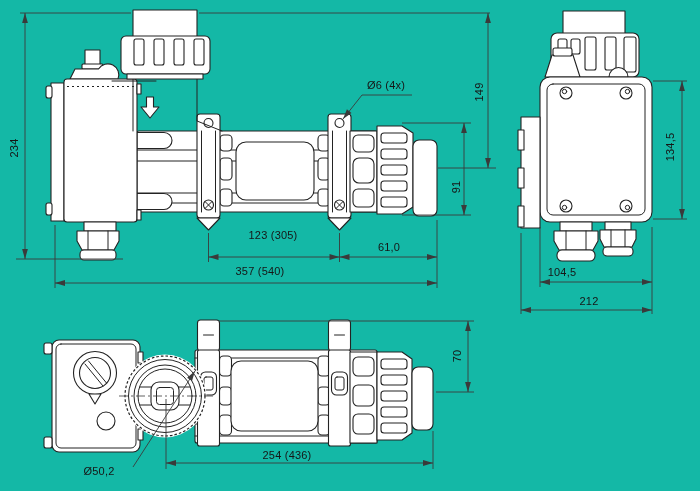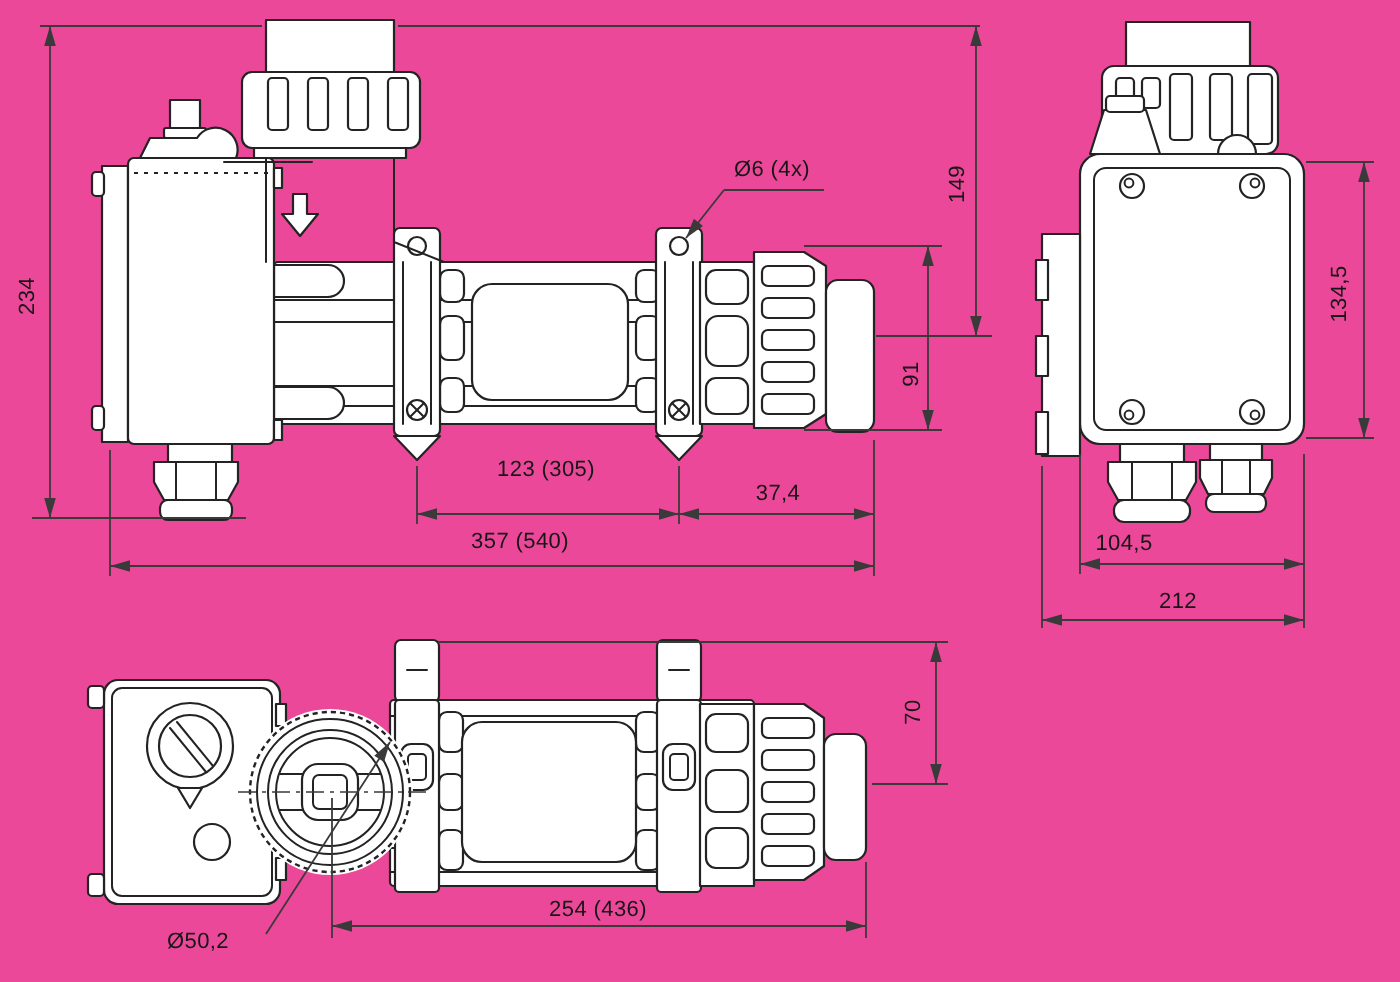--- a/index.html
+++ b/index.html
@@ -1,16 +1,16 @@
 <!DOCTYPE html>
 <html><head>
 <meta charset="utf-8">
 <style>
   html,body{margin:0;padding:0;background:#fff;}
-  .canvas{position:relative;width:700px;height:491px;background:#ec4899;
+  .canvas{position:relative;width:700px;height:491px;background:#14b8a6;
           font-family:"Liberation Sans",sans-serif;overflow:hidden;}
   .canvas svg{position:absolute;left:0;top:0;}
   .lbl{position:absolute;font-size:11px;color:#161616;white-space:nowrap;
        transform:translate(-50%,-50%);letter-spacing:.2px;}
   .lbl.v{transform:translate(-50%,-50%) rotate(-90deg);}
   
   .p{fill:#fff;stroke:#232323;stroke-width:1.1;stroke-linejoin:round;}
   .l{fill:none;stroke:#232323;stroke-width:1;stroke-linejoin:round;stroke-linecap:round;}
   .d{fill:none;stroke:#3a3a3a;stroke-width:.9;}
   .cl{fill:none;stroke:#3a3a3a;stroke-width:.8;stroke-dasharray:9 3 2 3;}
@@ -239,21 +239,21 @@
       <path class="d" d="M133,467 L195,371" marker-end="url(#ar)"></path>
     </g>
   </g>
 </svg>
 
   <div class="lbl v" style="left:14px;top:148px">234</div>
   <div class="lbl v" style="left:479px;top:92px">149</div>
   <div class="lbl v" style="left:456px;top:187px">91</div>
   <div class="lbl" style="left:386px;top:85px">Ø6 (4x)</div>
   <div class="lbl" style="left:273px;top:235px">123 (305)</div>
-  <div class="lbl" style="left:389px;top:247px">37,4</div>
+  <div class="lbl" style="left:389px;top:247px">61,0</div>
   <div class="lbl" style="left:260px;top:271px">357 (540)</div>
   <div class="lbl v" style="left:670px;top:147px">134,5</div>
   <div class="lbl" style="left:562px;top:272px">104,5</div>
   <div class="lbl" style="left:589px;top:301px">212</div>
   <div class="lbl v" style="left:457px;top:356px">70</div>
-  <div class="lbl" style="left:299px;top:455px">254 (436)</div>
+  <div class="lbl" style="left:287px;top:455px">254 (436)</div>
   <div class="lbl" style="left:99px;top:471px">Ø50,2</div>
 </div>
 
 </body></html>

